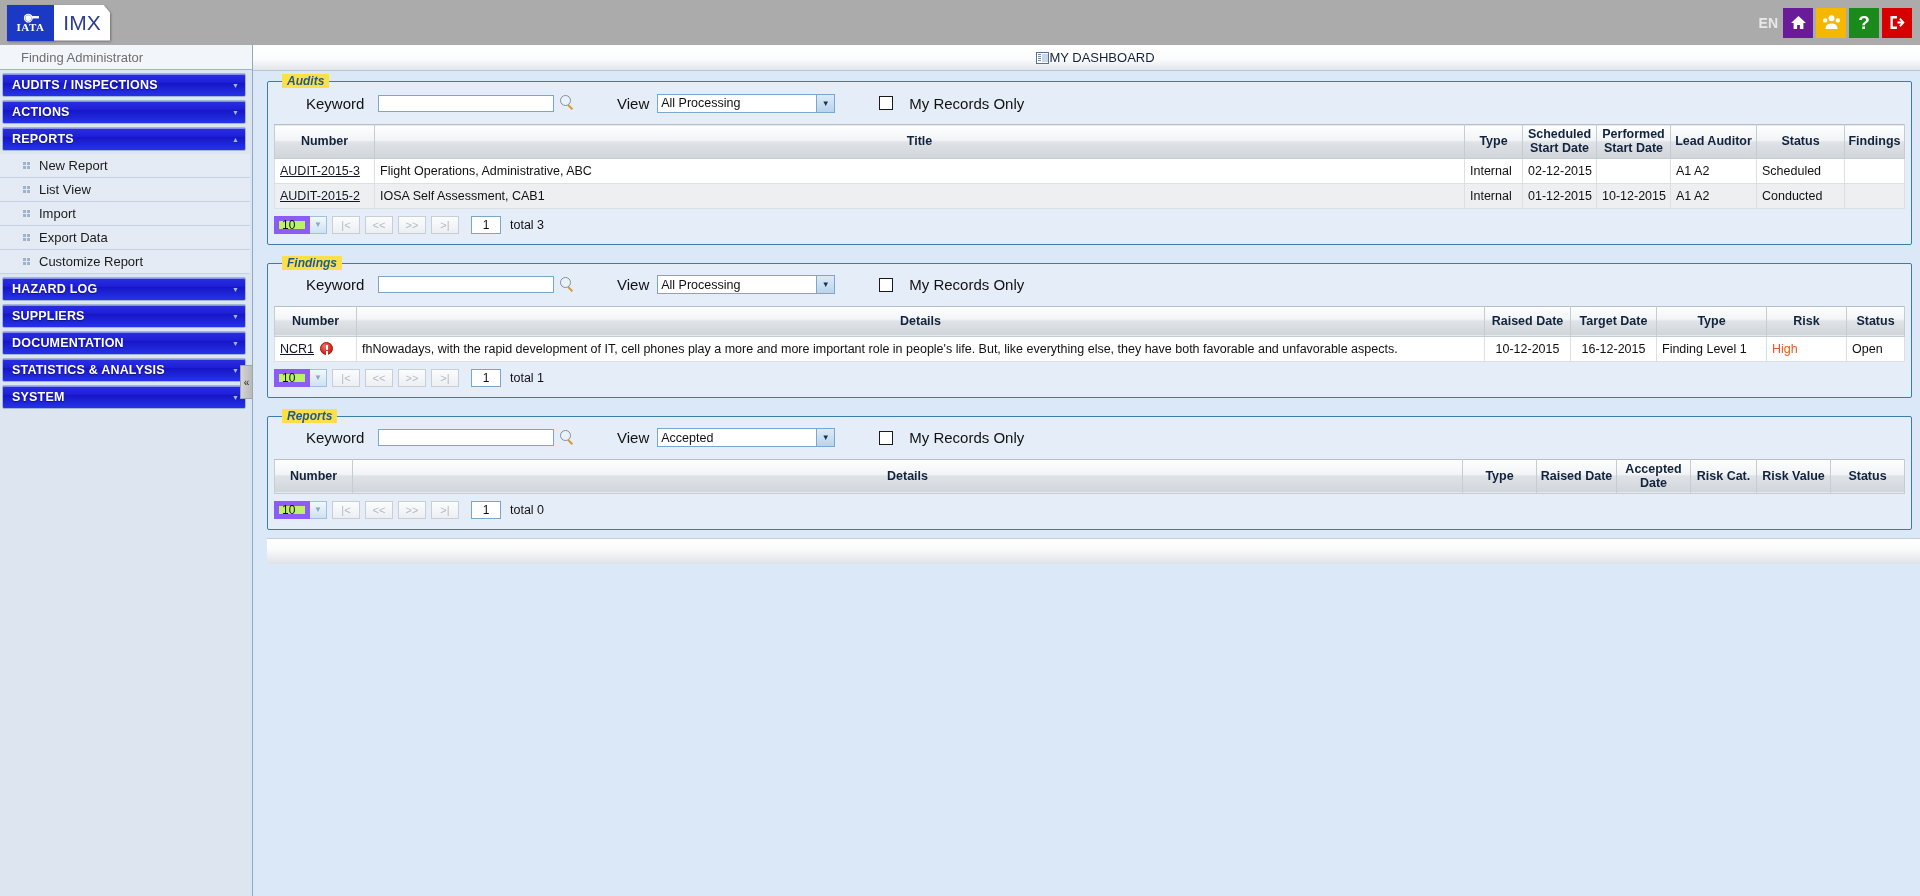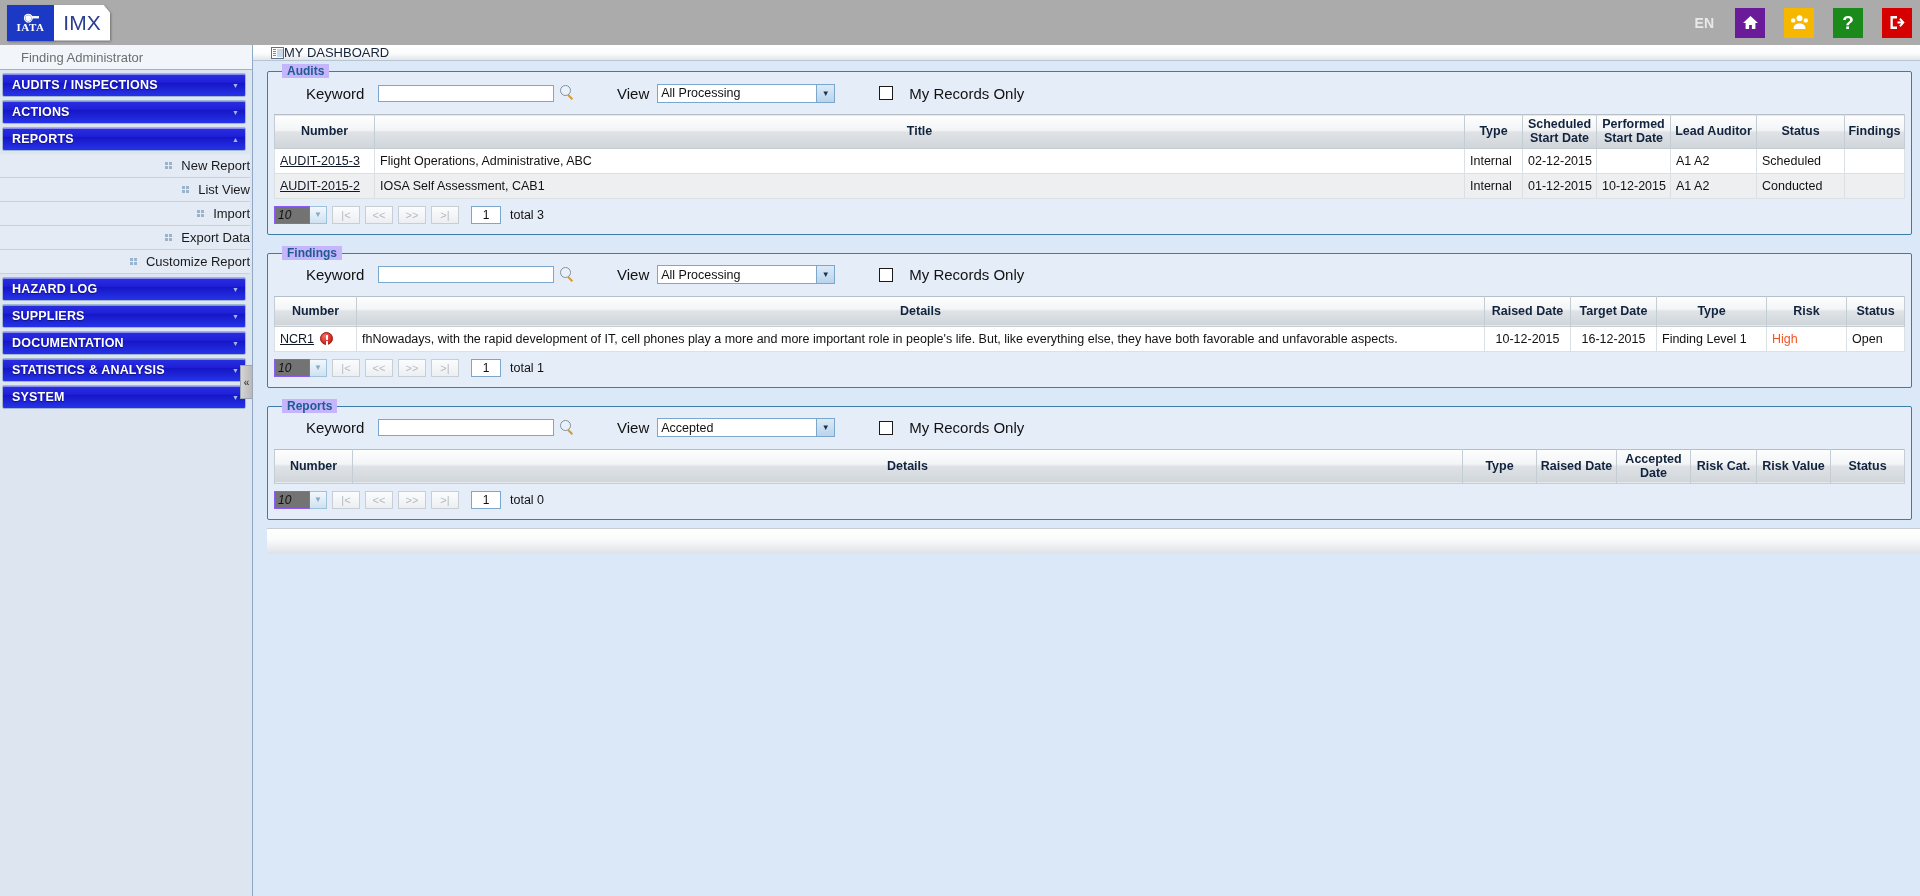--- a/index.html
+++ b/index.html
@@ -61,21 +61,21 @@
     font-weight: bold;
     font-size: 19px;
     letter-spacing: .3px;
     pointer-events: none;
   }
   #header-right {
     margin-left: auto;
     margin-right: 8px;
     display: flex;
     align-items: center;
-    gap: 19px;
+    gap: 3px;
     z-index: 2;
   }
   #lang-label {
     color: #e8e8e8;
     font-size: 14px;
     font-weight: bold;
     margin-right: 2px;
   }
   .hdr-icon {
     width: 30px; height: 30px;
@@ -136,21 +136,20 @@
     font-size: 11px;
     line-height: 1;
   }
   .nav-sub {
     height: 24px;
     display: flex; align-items: center;
     border-bottom: 1px solid #c3d3e4;
     background: #e4ebf4;
     padding-left: 23px;
     cursor: pointer;
-    justify-content: flex-end;
   }
   .nav-sub:first-child { border-top: 1px solid #c3d3e4; }
   .sub-bullet {
     width: 7px; height: 7px;
     margin-right: 9px;
     background:
       linear-gradient(to right, #9bb4cd 3px, transparent 3px) 0 0/7px 3px no-repeat,
       linear-gradient(to right, #9bb4cd 3px, transparent 3px) 0 4px/7px 3px no-repeat;
     background-color: transparent;
     position: relative;
@@ -171,25 +170,26 @@
     background: linear-gradient(to right, #d4d4d4, #b9b9b9);
     border: 1px solid #9aa6b4;
     display: flex; align-items: center; justify-content: center;
     font-size: 10px; color: #222;
     cursor: pointer;
   }
 
   
   #content { flex: 1; position: relative; background: #dbe8f7; }
   #crumb-bar {
-    height: 16px;
+    height: 26px;
     background: linear-gradient(to bottom, #ffffff 0%, #fbfcfd 55%, #e2e6ea 100%);
     border-bottom: 1px solid #b8c4d0;
     display: flex; align-items: center;
     padding-left: 18px;
+    justify-content: center;
   }
   .dash-icon {
     width: 13px; height: 12px;
     border: 1px solid #5a728e;
     background: #fff;
     position: relative;
     flex: 0 0 auto;
   }
   .dash-icon::before {
     content: ""; position: absolute; left: 1px; top: 1px;
@@ -206,25 +206,26 @@
     margin: 10px 8px 0 14px;
     border: 1px solid #3d7ca6;
     border-radius: 2px;
     background: #e5edf8;
     position: relative;
     padding: 0 6px 7px 6px;
   }
   .panel-legend {
     position: absolute;
     top: -8px; left: 14px;
-    background: #c4b5fd;
+    background: #fde047;
     padding: 0 5px;
     color: #1f5b8f;
     font-size: 12px;
     font-weight: bold;
+    font-style: italic;
   }
   .filter-row {
     display: flex; align-items: center;
     height: 42px;
     padding-left: 32px;
     gap: 0;
   }
   .fl-label { color: #111; font-size: 15px; }
   .kw-label { width: 64px; }
   .txt-input {
@@ -353,27 +354,26 @@
     display: flex; align-items: center;
     height: 28px;
     padding-top: 4px;
     gap: 0;
   }
   .pg-size {
     display: flex; align-items: stretch; height: 18px;
   }
   .pg-size-val {
     width: 36px;
-    border: 1px solid #8b5cf6;
-    background: #737373;
+    border: 5px solid #8b5cf6;
+    background: #bef264;
     font-size: 12px;
     display: flex; align-items: center;
     padding-left: 3px;
     color: #111;
-    font-style: italic;
   }
   .pg-size-arrow {
     width: 17px;
     border: 1px solid #9dc2de;
     border-left: none;
     background: linear-gradient(to bottom, #f2f8fc, #cfe2f0);
     display: flex; align-items: center; justify-content: center;
     font-size: 8px; color: #8aa9c2;
   }
   .pg-btn {

